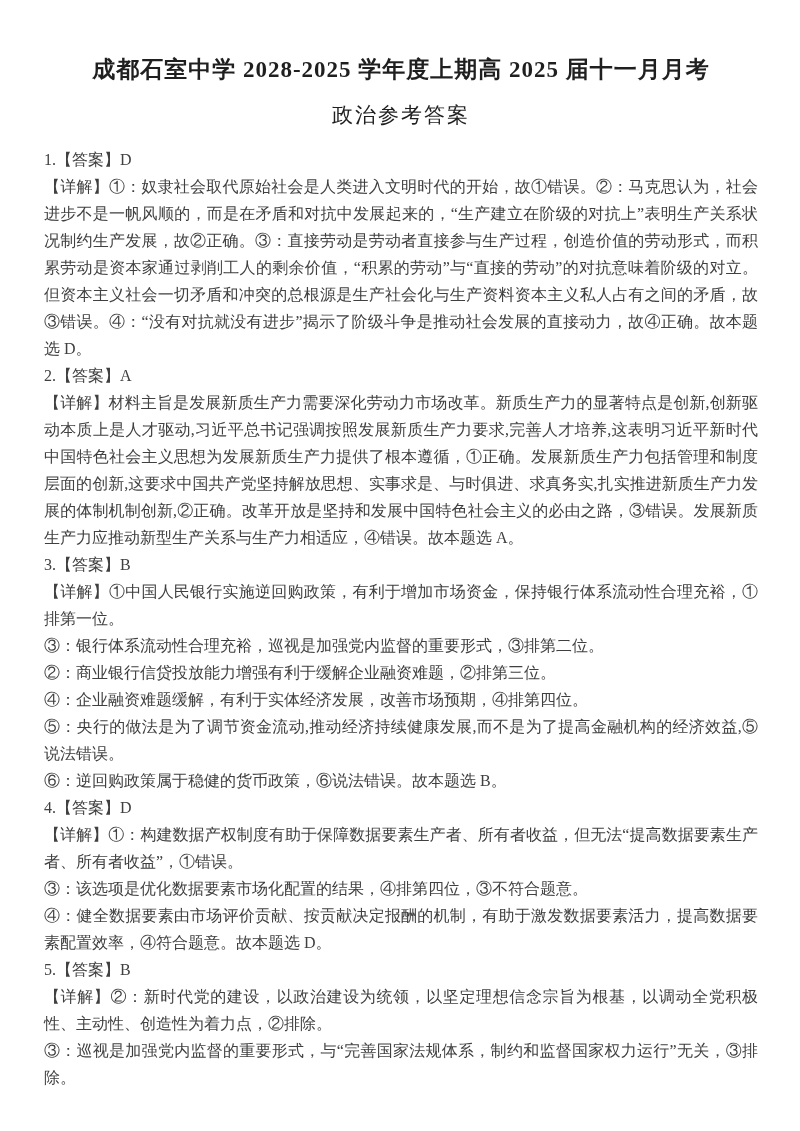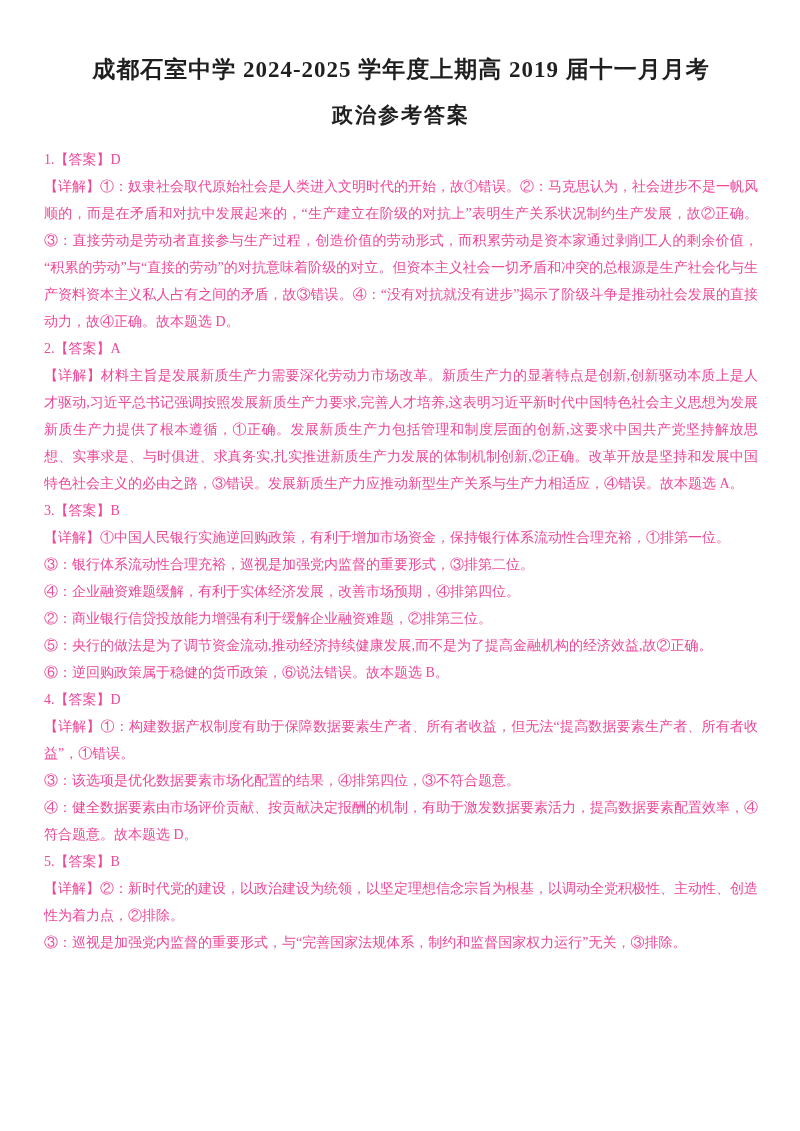--- a/index.html
+++ b/index.html
@@ -19,63 +19,63 @@
   .doc-title {
     font-size: 23px;
     font-weight: 700;
     text-align: center;
     margin: 0 0 14px 0;
     letter-spacing: 1px;
     line-height: 32px;
   }
   .doc-subtitle {
     font-size: 21px;
-    font-weight: 700;
+    font-weight: 400;
     text-align: center;
     margin: 0 0 16px 0;
     letter-spacing: 2px;
     line-height: 30px;
   }
   .answers {
     width: 714px;
   }
   .answer-label,
   .detail-paragraph {
     margin: 0;
-    font-size: 14px;
+    font-size: 16px;
     line-height: 27px;
-    color: #ec4899;
+    color: #404040;
   }
   .detail-paragraph {
     text-align: justify;
     text-justify: inter-ideograph;
   }
 </style>
 </head>
 <body>
 
 <div class="page">
-  <h1 class="doc-title">成都石室中学 2024-2025 学年度上期高 2019 届十一月月考</h1>
+  <h1 class="doc-title">成都石室中学 2028-2025 学年度上期高 2025 届十一月月考</h1>
   <h2 class="doc-subtitle">政治参考答案</h2>
   <div class="answers" id="answers">
       <div class="answer-block">
         <p class="answer-label">1.【答案】D</p>
         <p class="detail-paragraph">【详解】①：奴隶社会取代原始社会是人类进入文明时代的开始，故①错误。②：马克思认为，社会进步不是一帆风顺的，而是在矛盾和对抗中发展起来的，“生产建立在阶级的对抗上”表明生产关系状况制约生产发展，故②正确。③：直接劳动是劳动者直接参与生产过程，创造价值的劳动形式，而积累劳动是资本家通过剥削工人的剩余价值，“积累的劳动”与“直接的劳动”的对抗意味着阶级的对立。但资本主义社会一切矛盾和冲突的总根源是生产社会化与生产资料资本主义私人占有之间的矛盾，故③错误。④：“没有对抗就没有进步”揭示了阶级斗争是推动社会发展的直接动力，故④正确。故本题选 D。</p>
       </div>
       <div class="answer-block">
         <p class="answer-label">2.【答案】A</p>
         <p class="detail-paragraph">【详解】材料主旨是发展新质生产力需要深化劳动力市场改革。新质生产力的显著特点是创新,创新驱动本质上是人才驱动,习近平总书记强调按照发展新质生产力要求,完善人才培养,这表明习近平新时代中国特色社会主义思想为发展新质生产力提供了根本遵循，①正确。发展新质生产力包括管理和制度层面的创新,这要求中国共产党坚持解放思想、实事求是、与时俱进、求真务实,扎实推进新质生产力发展的体制机制创新,②正确。改革开放是坚持和发展中国特色社会主义的必由之路，③错误。发展新质生产力应推动新型生产关系与生产力相适应，④错误。故本题选 A。</p>
       </div>
       <div class="answer-block">
         <p class="answer-label">3.【答案】B</p>
         <p class="detail-paragraph">【详解】①中国人民银行实施逆回购政策，有利于增加市场资金，保持银行体系流动性合理充裕，①排第一位。</p>
         <p class="detail-paragraph">③：银行体系流动性合理充裕，巡视是加强党内监督的重要形式，③排第二位。</p>
+        <p class="detail-paragraph">②：商业银行信贷投放能力增强有利于缓解企业融资难题，②排第三位。</p>
         <p class="detail-paragraph">④：企业融资难题缓解，有利于实体经济发展，改善市场预期，④排第四位。</p>
-        <p class="detail-paragraph">②：商业银行信贷投放能力增强有利于缓解企业融资难题，②排第三位。</p>
-        <p class="detail-paragraph">⑤：央行的做法是为了调节资金流动,推动经济持续健康发展,而不是为了提高金融机构的经济效益,故②正确。</p>
+        <p class="detail-paragraph">⑤：央行的做法是为了调节资金流动,推动经济持续健康发展,而不是为了提高金融机构的经济效益,⑤说法错误。</p>
         <p class="detail-paragraph">⑥：逆回购政策属于稳健的货币政策，⑥说法错误。故本题选 B。</p>
       </div>
       <div class="answer-block">
         <p class="answer-label">4.【答案】D</p>
         <p class="detail-paragraph">【详解】①：构建数据产权制度有助于保障数据要素生产者、所有者收益，但无法“提高数据要素生产者、所有者收益”，①错误。</p>
         <p class="detail-paragraph">③：该选项是优化数据要素市场化配置的结果，④排第四位，③不符合题意。</p>
         <p class="detail-paragraph">④：健全数据要素由市场评价贡献、按贡献决定报酬的机制，有助于激发数据要素活力，提高数据要素配置效率，④符合题意。故本题选 D。</p>
       </div>
       <div class="answer-block">
         <p class="answer-label">5.【答案】B</p>

